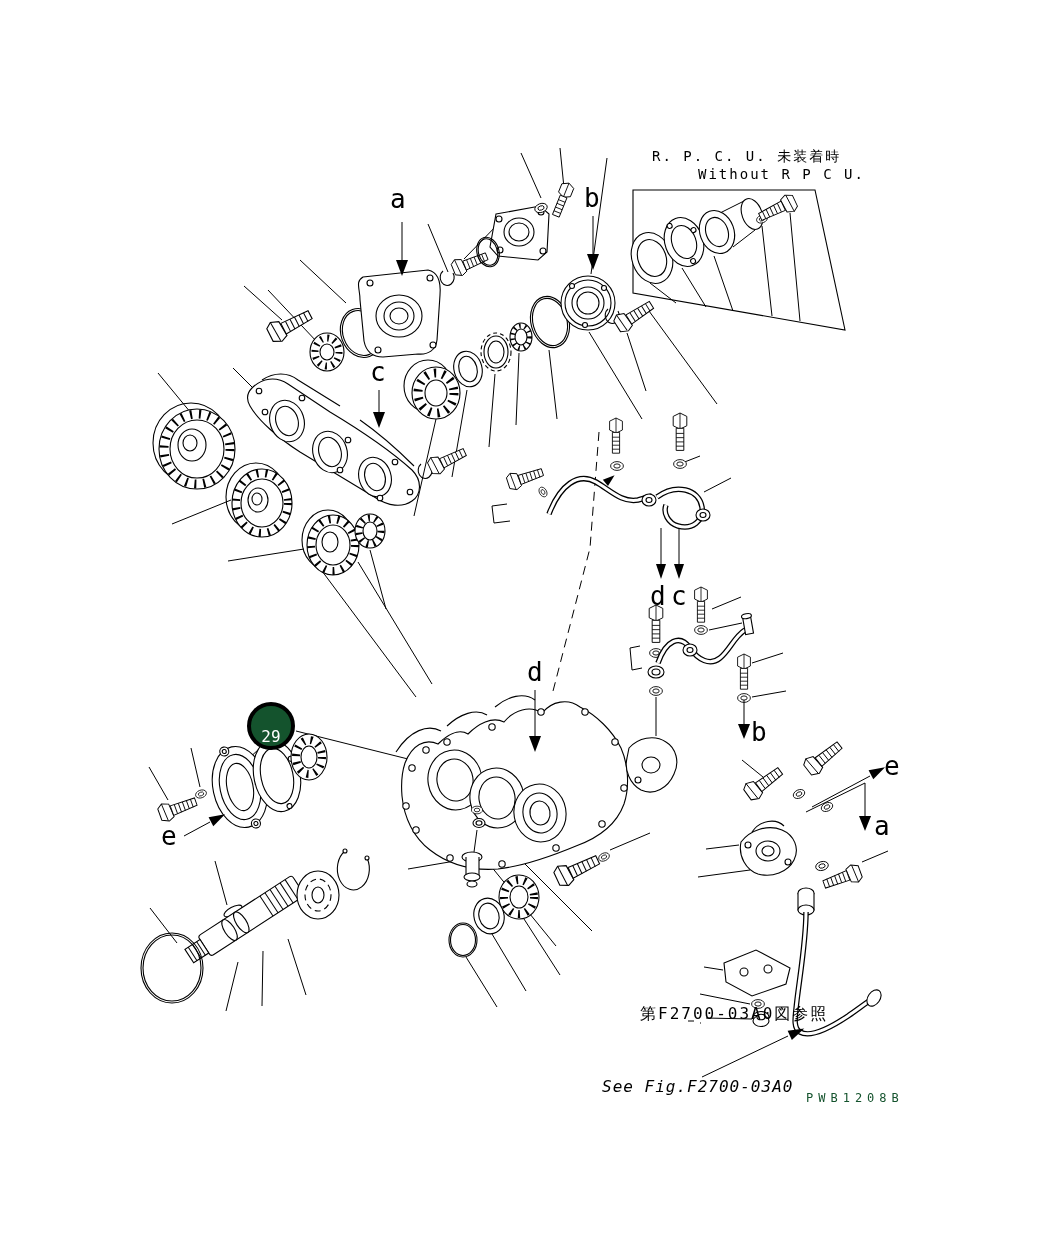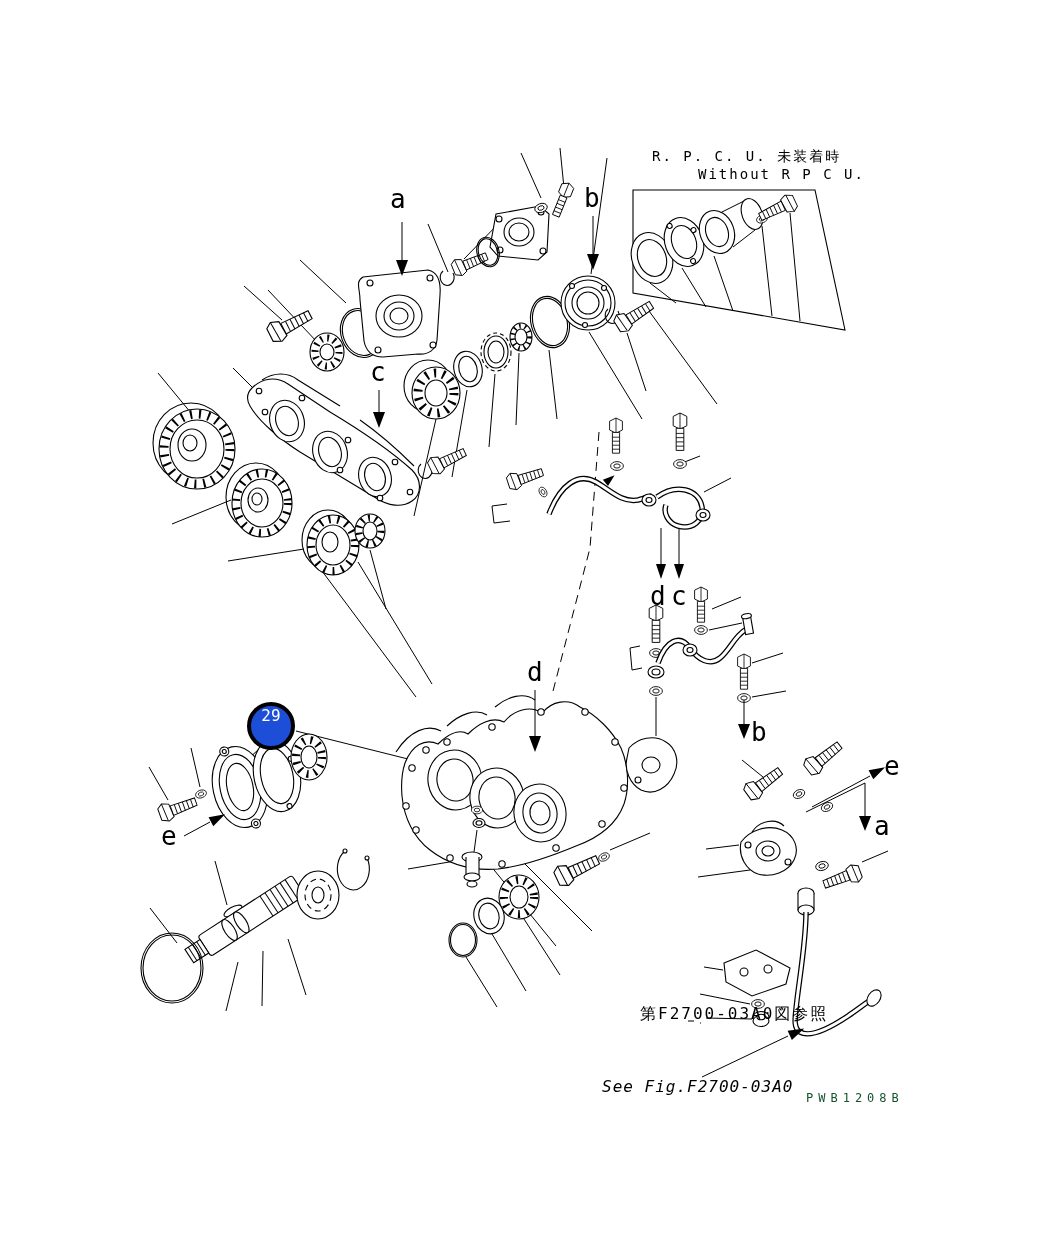--- a/index.html
+++ b/index.html
@@ -18,22 +18,22 @@
   #art .roll7{fill:none;stroke-dasharray:1.8 5;stroke-width:7px;}
   #art .roll8{fill:none;stroke-dasharray:2 6;stroke-width:8px;}
   #art .roll9{fill:none;stroke-dasharray:2.2 6.5;stroke-width:9px;}
   #art .tubeO{fill:none;stroke-width:5.5px;}
   #art .tubeI{fill:none;stroke:#fff;stroke-width:3px;}
   .lbl{position:absolute;color:#000;font-size:26px;line-height:1;}
   .lbl-sm{position:absolute;color:#000;font-size:14px;line-height:1.2;letter-spacing:2px;white-space:nowrap;}
   .ref{position:absolute;color:#000;font-size:16px;line-height:1.2;letter-spacing:1px;white-space:nowrap;}
   .code{position:absolute;color:#14532d;font-size:12px;letter-spacing:5px;white-space:nowrap;}
   #callout29{position:absolute;left:247px;top:702px;width:48px;height:48px;border-radius:50%;
-     background:#1d4ed8;border:4px solid #000;box-sizing:border-box;display:flex;
-     align-items:flex-start;justify-content:center;color:#fff;font-size:16px;}
+     background:#14532d;border:4px solid #000;box-sizing:border-box;display:flex;
+     align-items:flex-end;justify-content:center;color:#fff;font-size:16px;}
 </style>
 </head>
 <body>
 
 <div id="canvas">
 
 <svg id="art" width="1049" height="1253" viewBox="0 0 1049 1253">
 <defs>
   <g id="boltH">
     <path d="M-9,-7 L-3,-11 L5,-8 L6,8 L-1,11 L-9,7 Z"></path>

